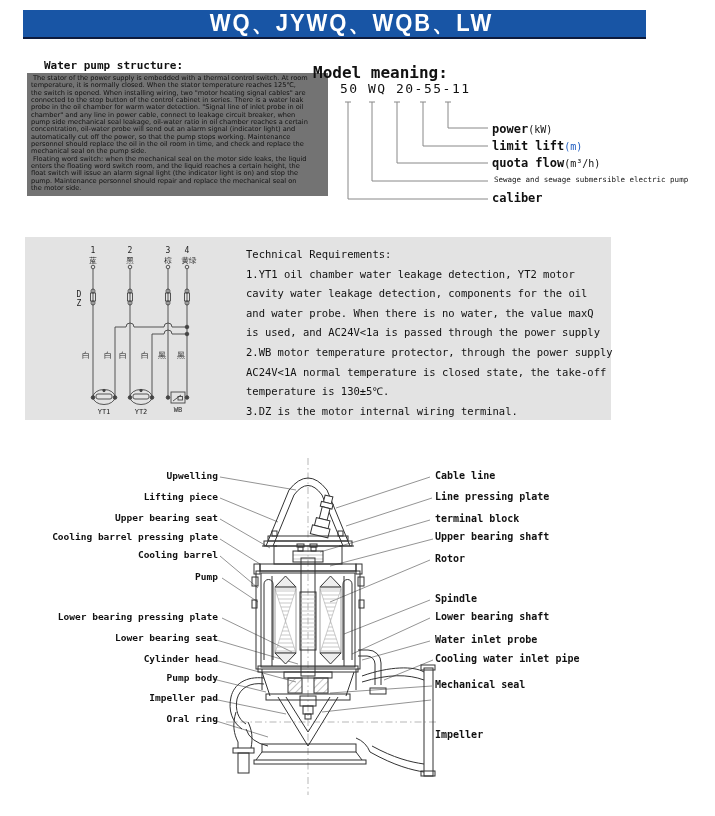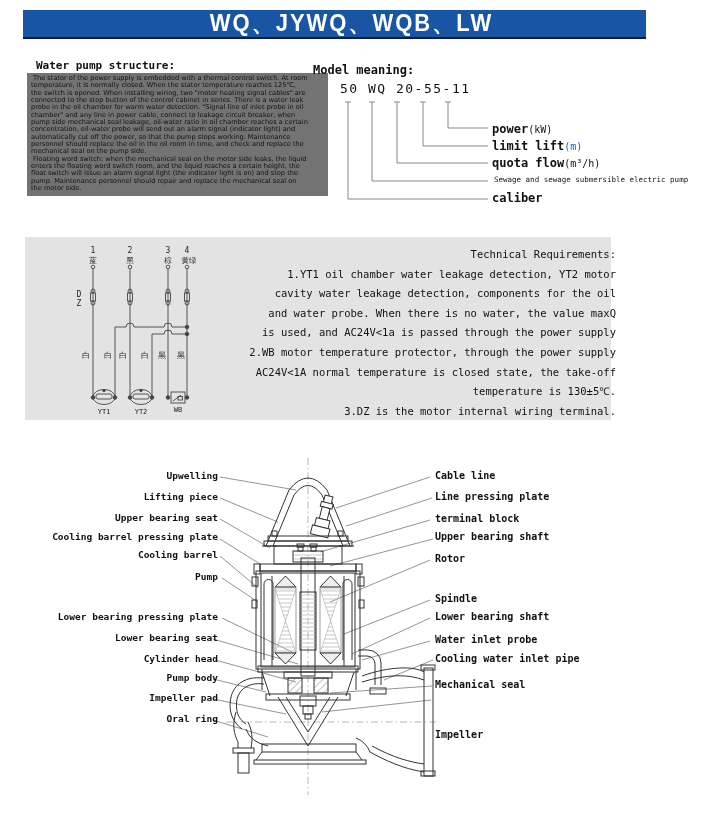--- a/index.html
+++ b/index.html
@@ -7,44 +7,44 @@
         font-family:"Liberation Sans",sans-serif;color:#111;}
 
   
   .banner{position:absolute;left:23px;top:10px;width:589px;height:27px;
           background:#1855a5;border-bottom:2px solid #0d1b3d;
           display:flex;align-items:center;justify-content:center;padding-left:34px;}
   .banner-title{color:#fff;font-weight:900;font-size:22px;letter-spacing:2px;
           font-family:"Liberation Sans",sans-serif;transform:scaleY(1.05);}
 
   
-  .wp-heading{position:absolute;left:20px;top:59px;font-size:11px;font-weight:bold;
+  .wp-heading{position:absolute;left:28px;top:59px;font-size:11px;font-weight:bold;
           font-family:"DejaVu Sans Mono",monospace;padding-left:16px;}
   .wp-paras{position:absolute;left:27px;top:73px;width:277px;background:#737373;
           font-size:6.6px;line-height:7.35px;padding:2px 20px 3px 4px;
           font-family:"DejaVu Sans",sans-serif;}
   .wp-paras p{margin:0;text-indent:2px;}
 
   
-  .model-heading{position:absolute;left:313px;top:63px;font-size:12px;font-weight:bold;
+  .model-heading{position:absolute;left:313px;top:63px;font-size:16px;font-weight:bold;
           font-family:"DejaVu Sans Mono",monospace;}
   .model-code{position:absolute;left:340px;top:81px;font-size:13px;letter-spacing:1.5px;
           font-family:"DejaVu Sans Mono",monospace;}
   .mlabel{position:absolute;left:492px;font-family:"DejaVu Sans Mono",monospace;
           font-size:12px;font-weight:bold;white-space:nowrap;}
   .mlabel .msuf{font-weight:normal;font-size:10px;}
   .mlabel .blue{color:#1d5bbf;}
   .mlabel.small{font-size:7.5px;font-weight:normal;left:494px;}
 
   
   .panel{position:absolute;left:25px;top:237px;width:586px;height:183px;background:#e3e3e3;}
 
   .tech{position:absolute;left:246px;top:245px;width:370px;
         font-family:"DejaVu Sans Mono",monospace;font-size:10.5px;color:#111;}
-  .tech div{height:19.6px;line-height:19.6px;white-space:nowrap;text-align:right;}
+  .tech div{height:19.6px;line-height:19.6px;white-space:nowrap;}
 
   
   .plabel-l{position:absolute;left:0;width:218px;text-align:right;
         font-family:"DejaVu Sans Mono",monospace;font-size:9.5px;font-weight:bold;
         line-height:10px;white-space:nowrap;}
   .plabel-r{position:absolute;left:435px;
         font-family:"DejaVu Sans Mono",monospace;font-size:10px;font-weight:bold;
         line-height:10px;white-space:nowrap;}
   svg text{font-family:"DejaVu Sans Mono",monospace;fill:#222;}
   .abs{position:absolute;}

